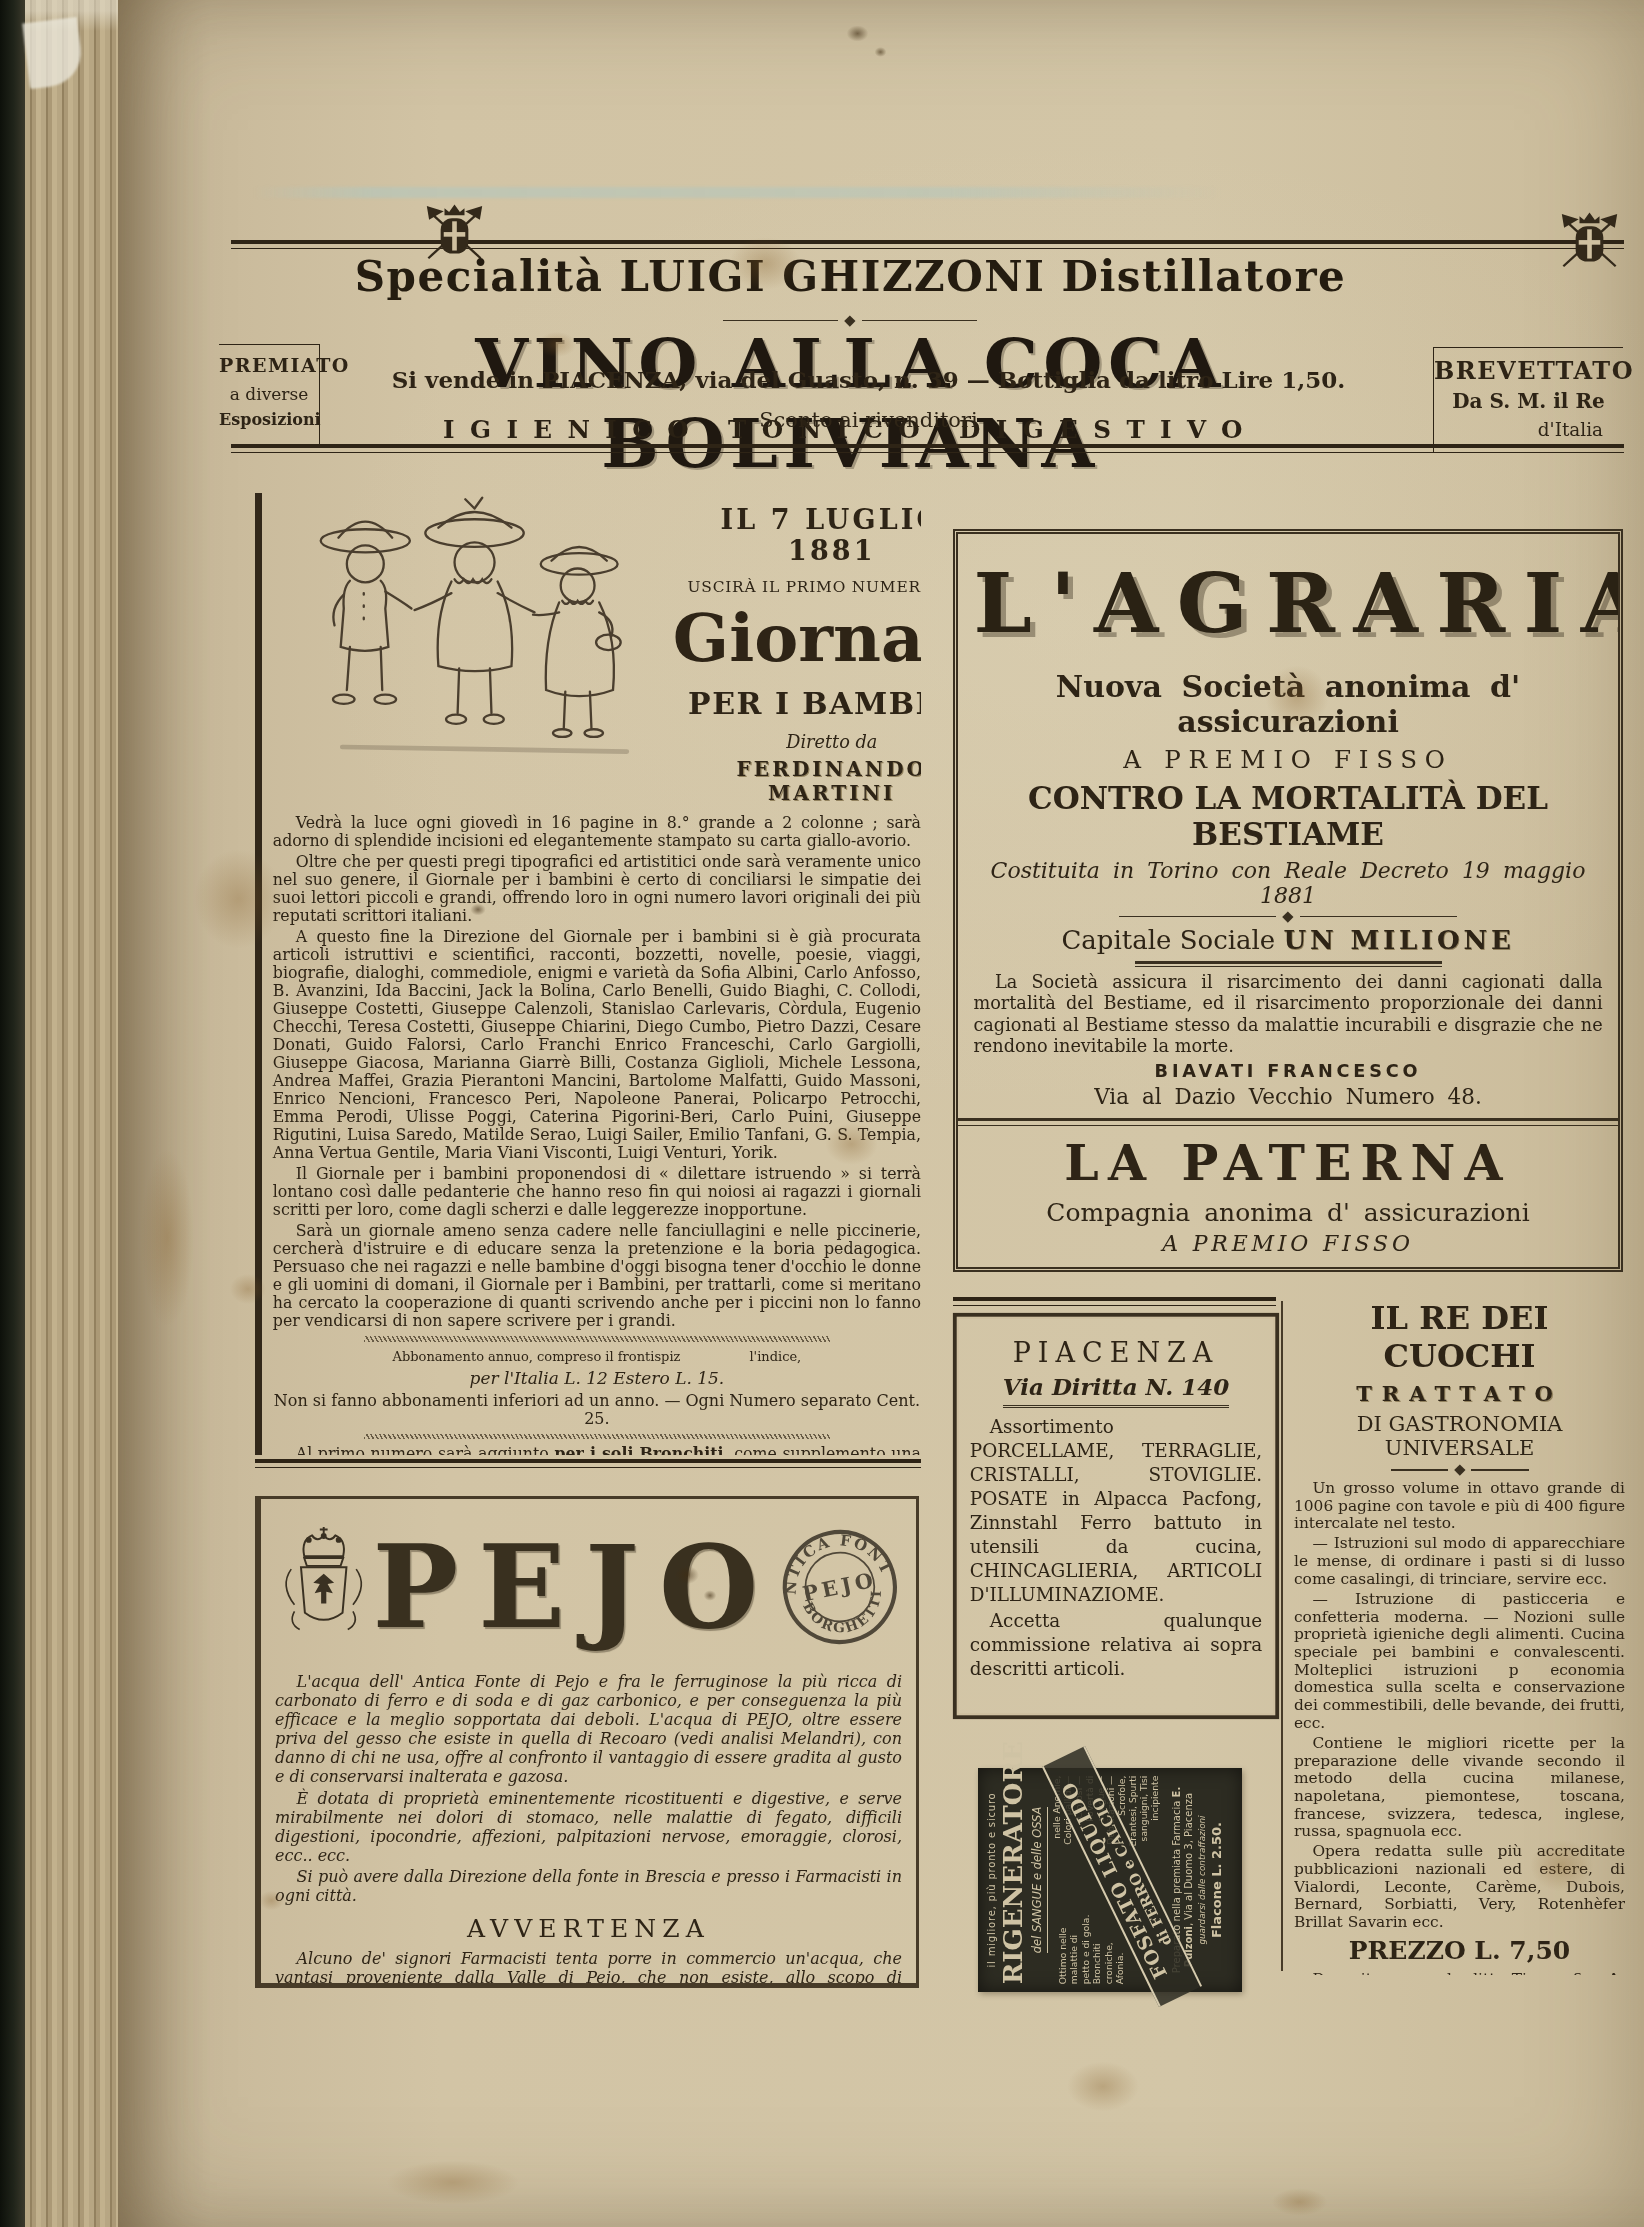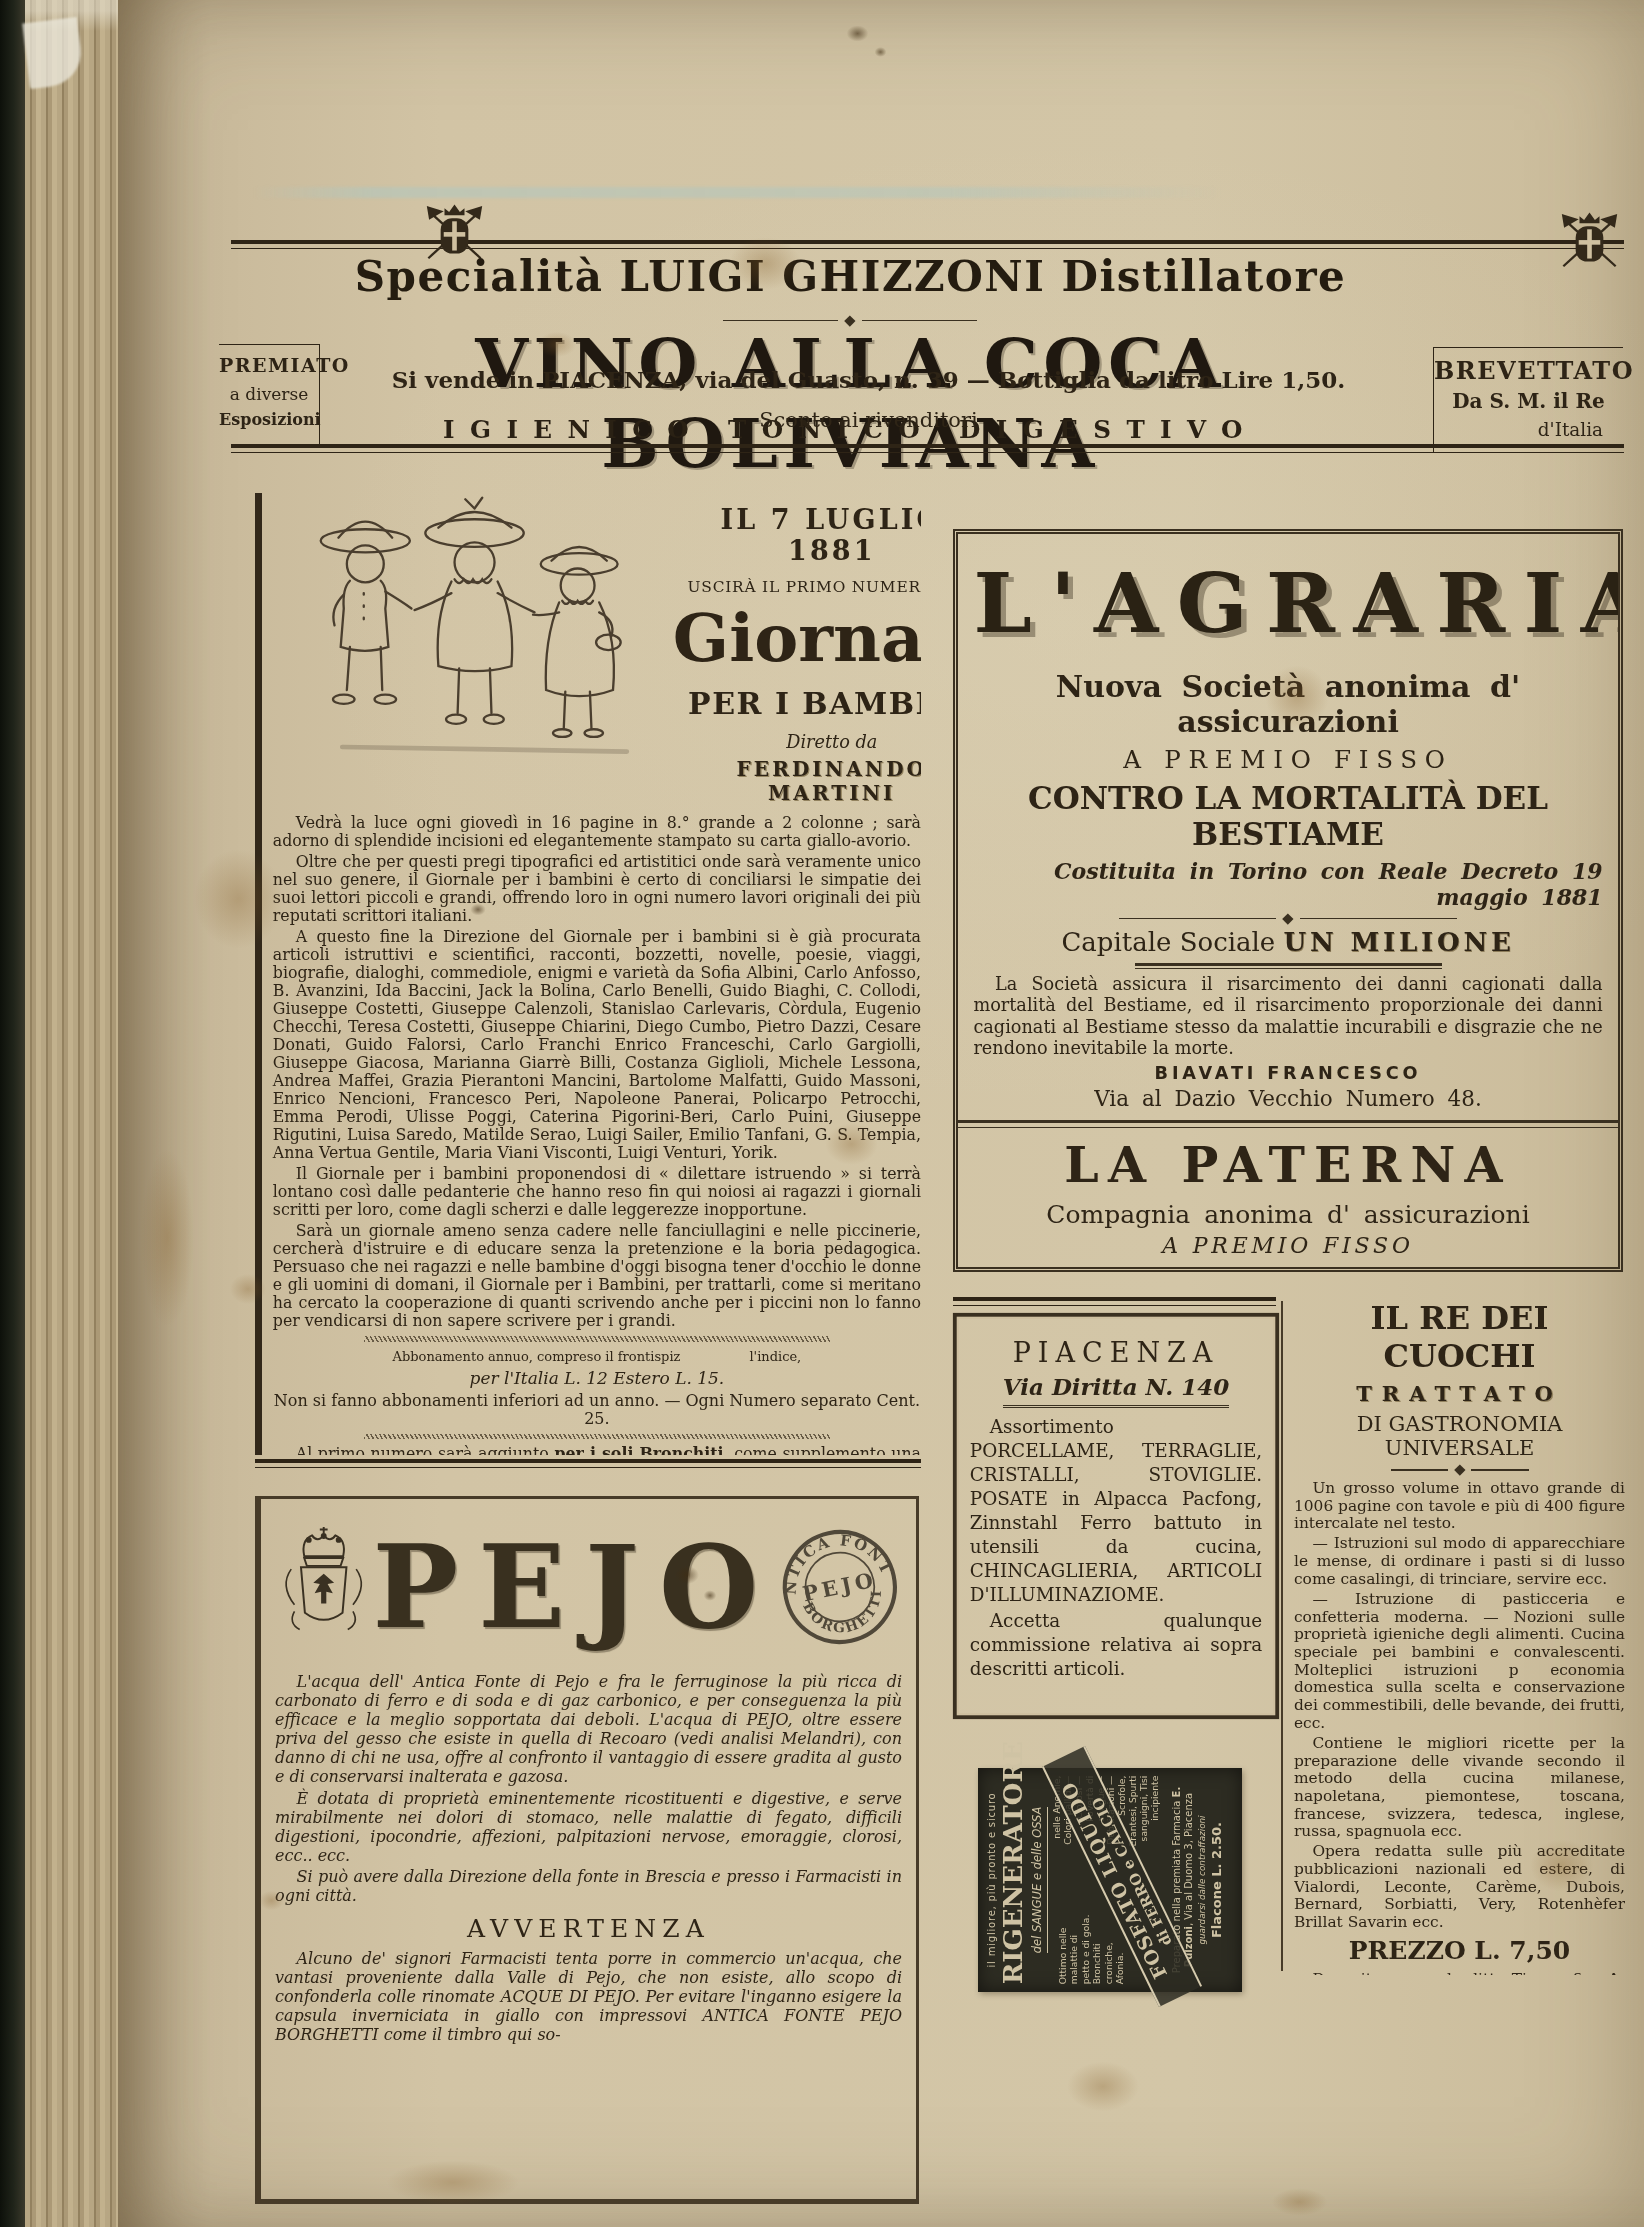--- a/index.html
+++ b/index.html
@@ -81,38 +81,38 @@
   .g-director { font-size:20px; font-weight:bold; letter-spacing:3.1px; margin-top:4.6px;
     text-shadow:1.2px 1.2px 0 #93835f; }
   .g-body { margin-top:9.2px; font-size:15.8px; line-height:18px; text-align:justify; }
   .g-body p { text-indent:23px; margin-bottom:3.1px; }
   .abbo { text-align:center; }
   .abbo .a1 { font-size:13px; }
   .abbo .a1 .gap { display:inline-block; width:69px; }
   .abbo .a2 { font-size:17px; font-style:italic; margin-top:3.1px; }
   .abbo .a3 { font-size:16px; margin-top:4.6px; }
   
-  .pejo { position:absolute; left:255px; top:1496px; width:664px; height:708px;
+  .pejo { position:absolute; left:255px; top:1496px; width:664px; height:492px;
     border:3.8px solid #473b28; border-left-width:6.1px; border-bottom-width:5.4px;
     padding:9.2px 14px; overflow:hidden; }
   .p-head { display:flex; align-items:center; }
   .p-title { flex:1; text-align:center; font-size:114px; font-weight:bold; letter-spacing:20px;
     color:#39301f; text-shadow:1.5px 1.5px 0.8px rgba(57,48,31,.4); }
   .p-body { font-size:16px; line-height:19px; text-align:justify; margin-top:6.1px; }
   .p-body p { text-indent:21.5px; margin-bottom:2.3px;font-style:italic; }
   .avv-title { text-align:center; font-size:25px; letter-spacing:6.1px; margin:9.2px 0 6.1px; }
   
   .agraria { position:absolute; left:953px; top:529px; width:670px; height:743px;
     border:5.4px double #3a3020; padding:9.2px 15.4px 0; overflow:hidden; }
   .ag-title { font-size:83px; font-weight:bold; letter-spacing:18.4px; text-align:center;
     margin-top:10.8px; color:#2a2214; text-shadow:5.4px 5.4px 0 rgba(58,48,30,.4); }
   .ag-l1 { font-size:30px; font-weight:bold; text-align:center; margin-top:17px; word-spacing:9.2px; }
   .ag-l2 { font-size:24.6px; letter-spacing:7.7px; text-align:center; margin-top:6.1px; }
   .ag-l3 { font-size:31px; font-weight:bold; text-align:center; margin-top:6.1px; }
-  .ag-l4 { font-size:22px; font-style:italic; font-weight:bold; text-align:right; margin-top:6.1px; word-spacing:6.1px; }
+  .ag-l4 { font-size:22px; font-style:italic; font-weight:normal; text-align:center; margin-top:6.1px; word-spacing:6.1px; }
   .ag-orn { width:338px; margin:4.6px auto; }
   .ag-capitale { text-align:center; font-size:26px; margin-top:1.5px; }
   .ag-capitale .val { font-weight:bold; letter-spacing:3.8px; text-shadow:0.8px 0.8px 0 #8d7d5a; }
   .ag-body { font-size:17.7px; line-height:21.5px; text-align:justify; text-indent:21.5px; margin-top:4.6px; }
   .ag-agenzia { text-align:center; font-size:20px; margin-top:6.1px; }
   .ag-agenzia .it { font-style:italic; }
   .ag-agent { text-align:center; font-size:19px; font-weight:bold; letter-spacing:3.8px; margin-top:3.1px;
     font-family:"DejaVu Sans","Liberation Sans",sans-serif; font-size:17.7px; }
   .ag-addr { text-align:center; font-size:21.5px; margin-top:3.1px; word-spacing:6.1px; }
   .ag-div { margin:9.2px -15.4px 0; }

